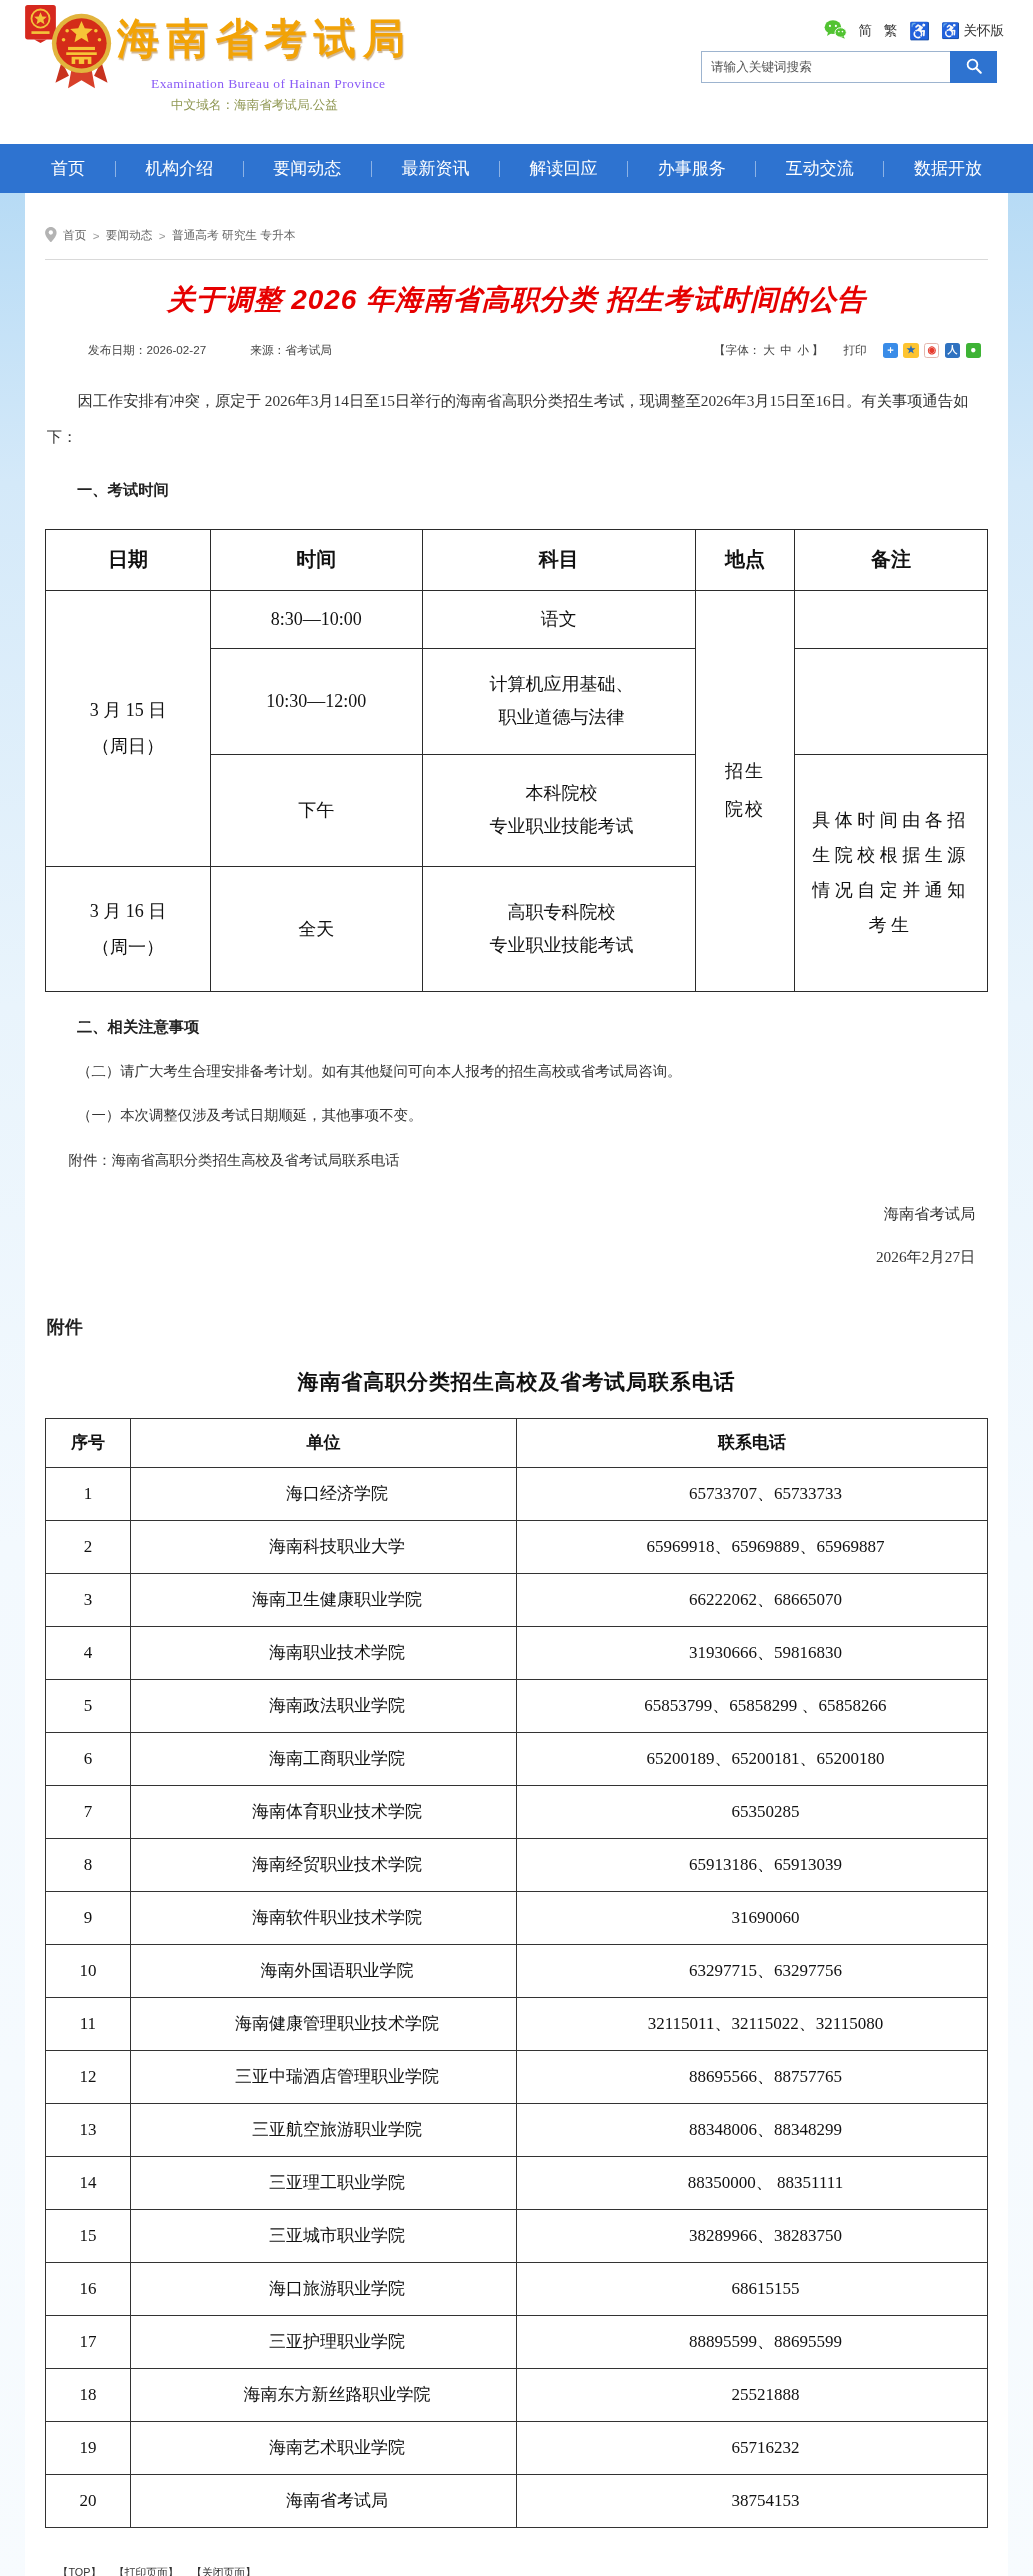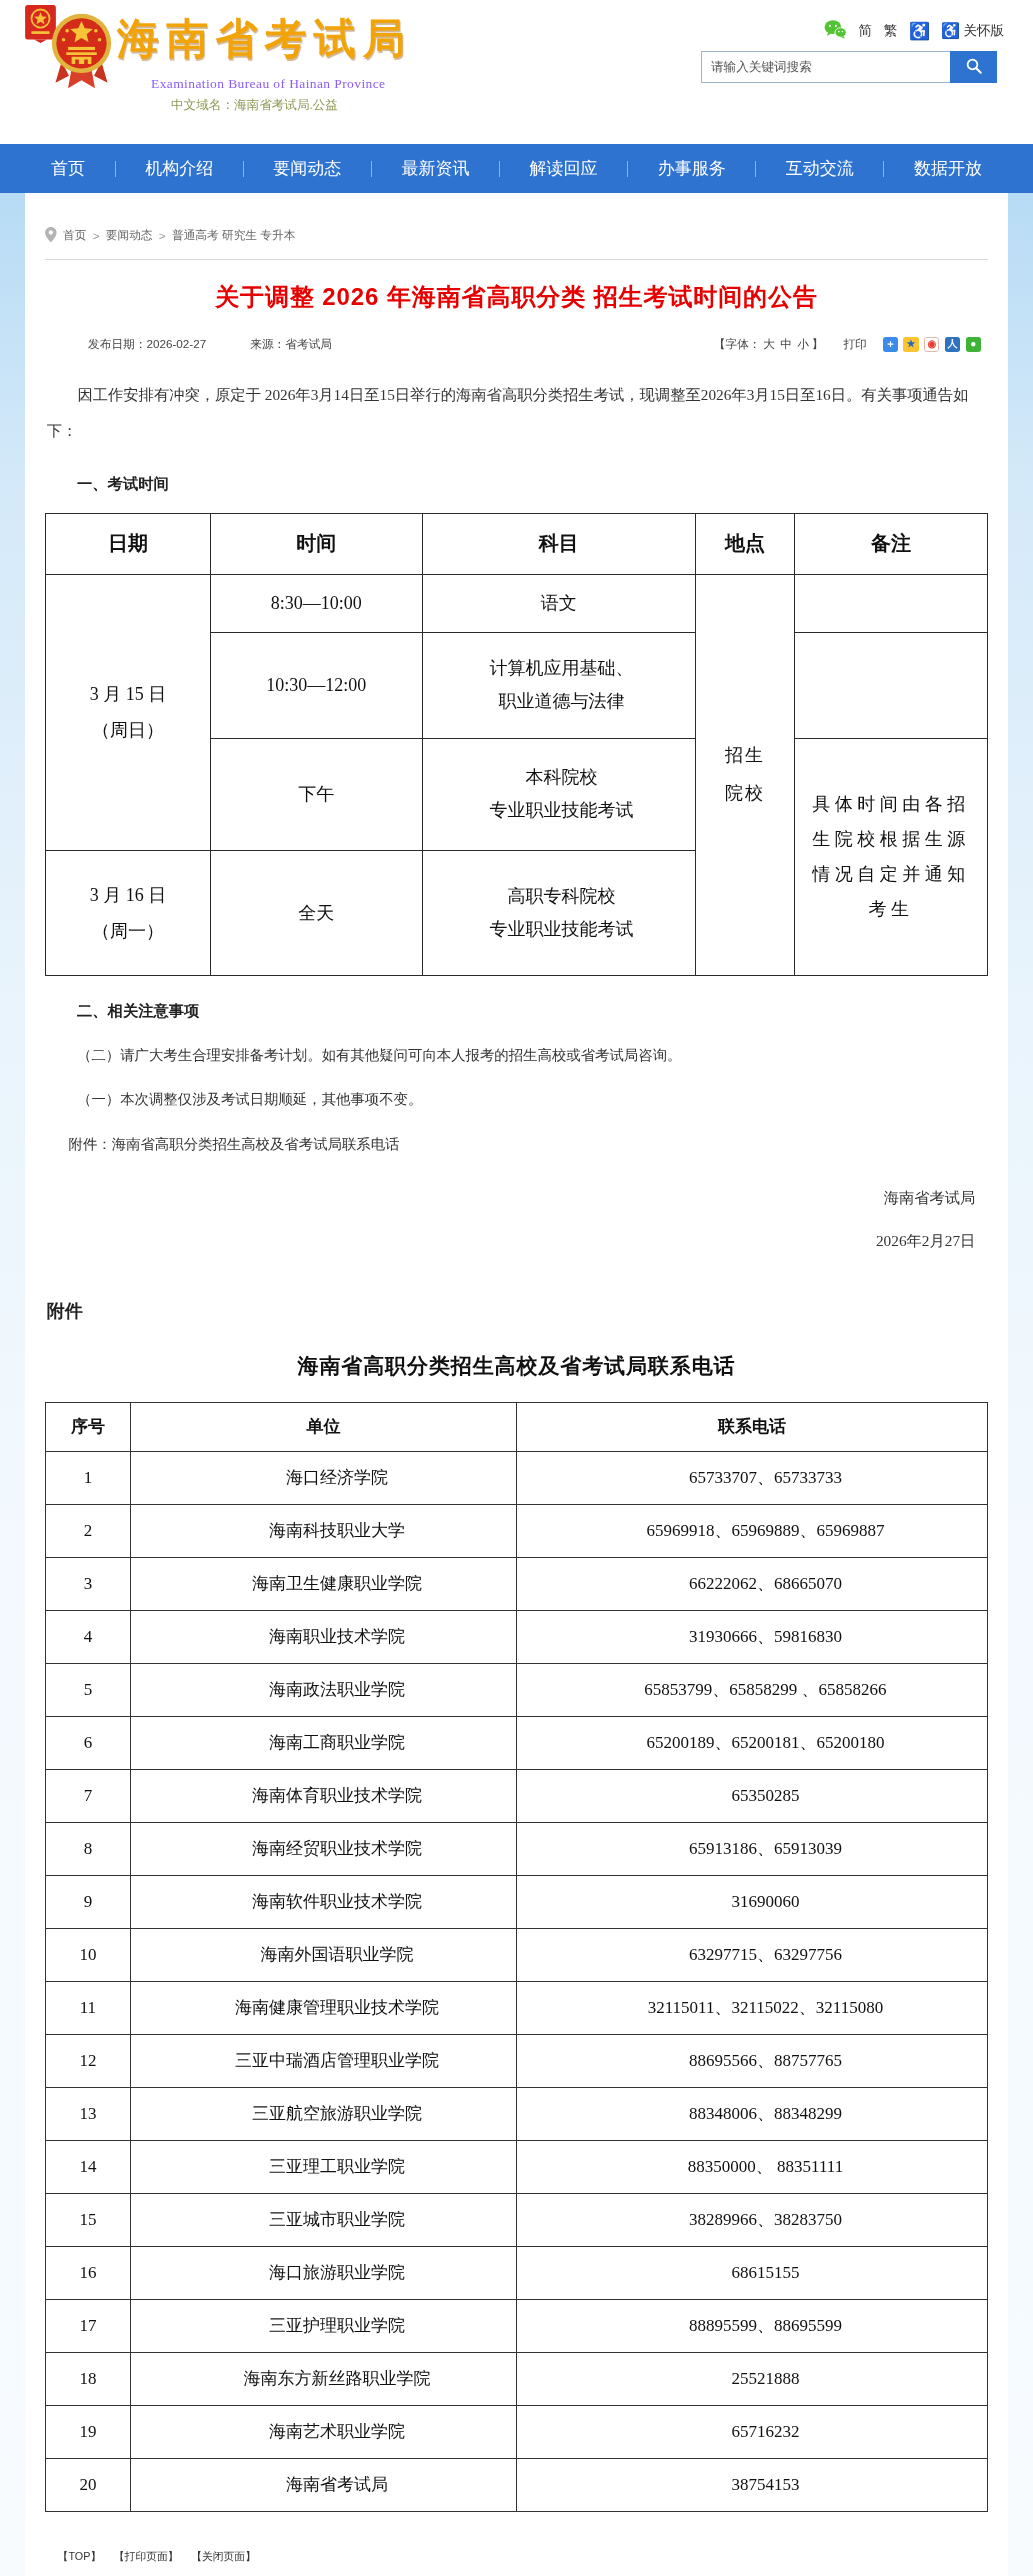--- a/index.html
+++ b/index.html
@@ -41,39 +41,39 @@
   .container { background:#fff; padding:0 20px 21.7px; }
 
   .breadcrumb { display:flex; align-items:center; gap:6.3px; padding-top:34px;
     font-size:11.7px; color:#999; }
   .crumb-link { color:#666; cursor:pointer; }
   .crumb-current { color:#666; }
   .crumb-sep { color:#999; }
 
   .divider { height:0.9px; background:#d9d9d9; margin-top:14.4px; }
 
-  .article-title { text-align:center; color:#e60000; font-size:24px; font-weight:bold;
-    margin:21.7px 27px 0; letter-spacing:0.9px; }
+  .article-title { text-align:center; color:#e60000; font-size:28px; font-weight:bold;
+    margin:21.7px 27px 0; letter-spacing:0.9px;font-style:italic; }
 
   .meta-row { display:flex; align-items:center; margin:23.5px 7.2px 0 43px; font-size:11.7px; color:#444; }
   .meta-left { display:flex; gap:44px; }
   .meta-right { margin-left:auto; display:flex; align-items:center; }
   .font-size-link { cursor:pointer; margin:0 2.7px; }
   .print-link { cursor:pointer; margin:0 16px 0 20px; }
   .share-icons { display:flex; gap:5.4px; }
   .share-icon { width:15.3px; height:15.3px; border-radius:2.7px; display:flex; align-items:center;
     justify-content:center; font-size:10px; font-weight:bold; cursor:pointer; line-height:1; }
 
   .notice { font-family:"Liberation Serif","DejaVu Serif",serif; color:#333; }
   .intro { font-size:15.3px; line-height:2.35; text-indent:2em; margin:25px 1.8px 0; }
   .sec-heading { font-family:"Liberation Sans",sans-serif; font-weight:bold; font-size:15.3px;
     color:#222; margin:25px 0 0 32px; }
 
   
-  .exam-table { width:100%; border-collapse:collapse; margin-top:18px; color:#111;
+  .exam-table { width:100%; border-collapse:collapse; margin-top:28px; color:#111;
     font-family:"Liberation Serif","DejaVu Serif",serif;padding-left:32px; }
   .exam-table th, .exam-table td { border:1.8px solid #2b2b2b; text-align:center; vertical-align:middle; }
   .exam-table th { font-size:20px; font-weight:bold; height:61px; }
   .exam-table td { font-size:18px; }
   .et-time { font-size:19px; }
   .pre { white-space:pre-line; }
   .date-cell { line-height:2.0; }
   .loc-cell { line-height:2.1; letter-spacing:1.8px; }
   .subj-left { text-align:left; padding:9px 7.2px 9px 12.6px; line-height:1.85; }
   .remark-cell { text-align:justify; padding:10.8px 11.7px; letter-spacing:4.5px; line-height:1.95;

